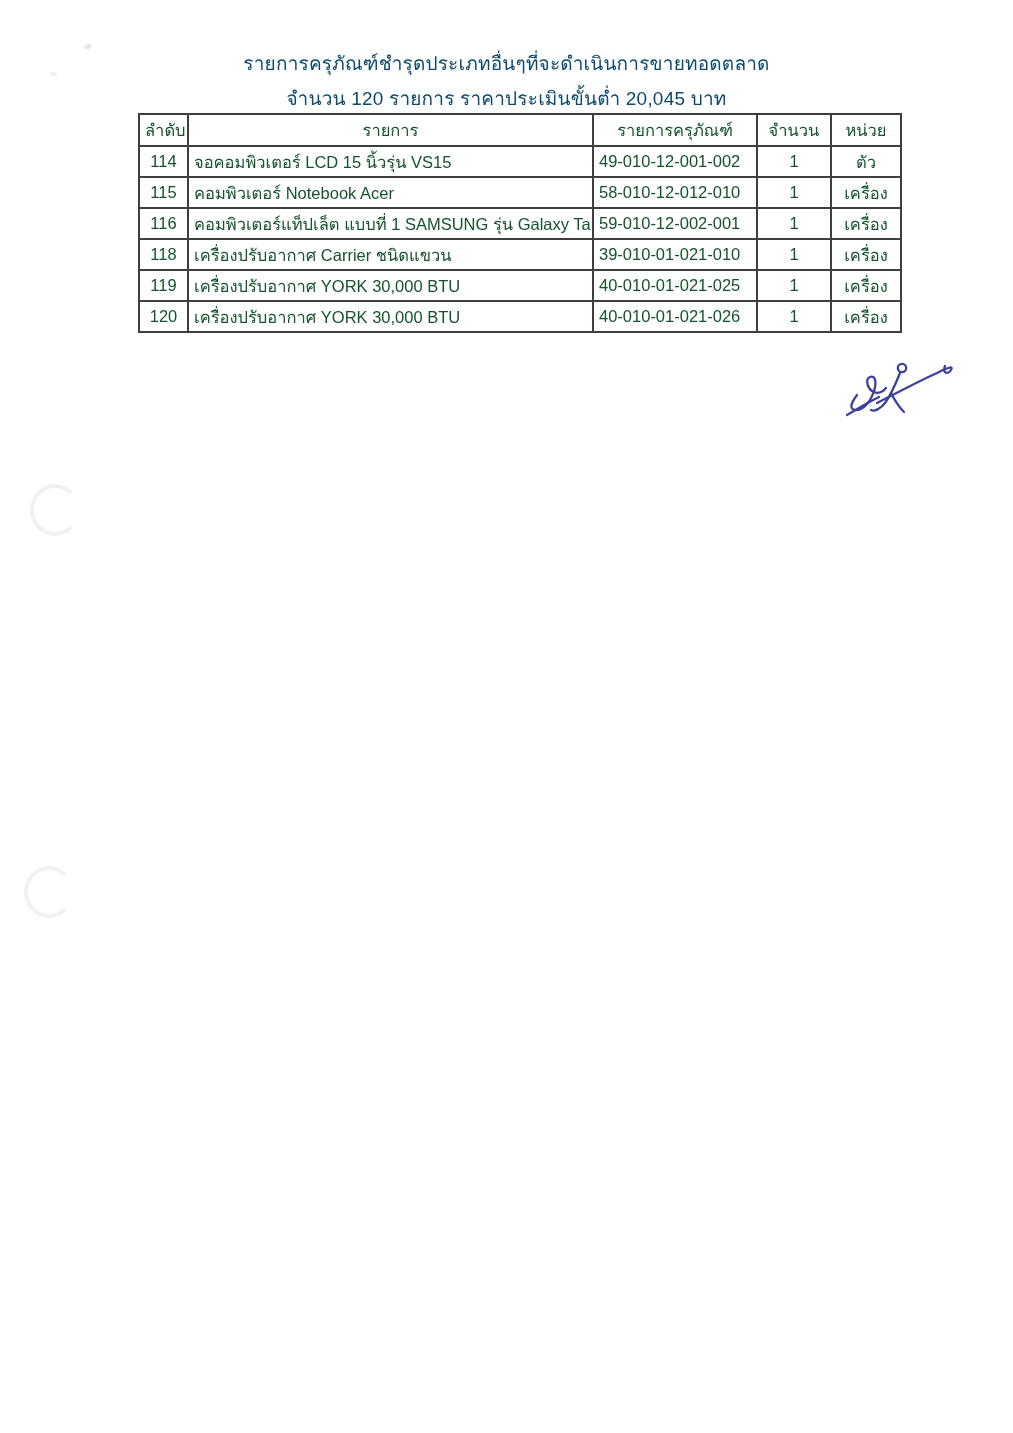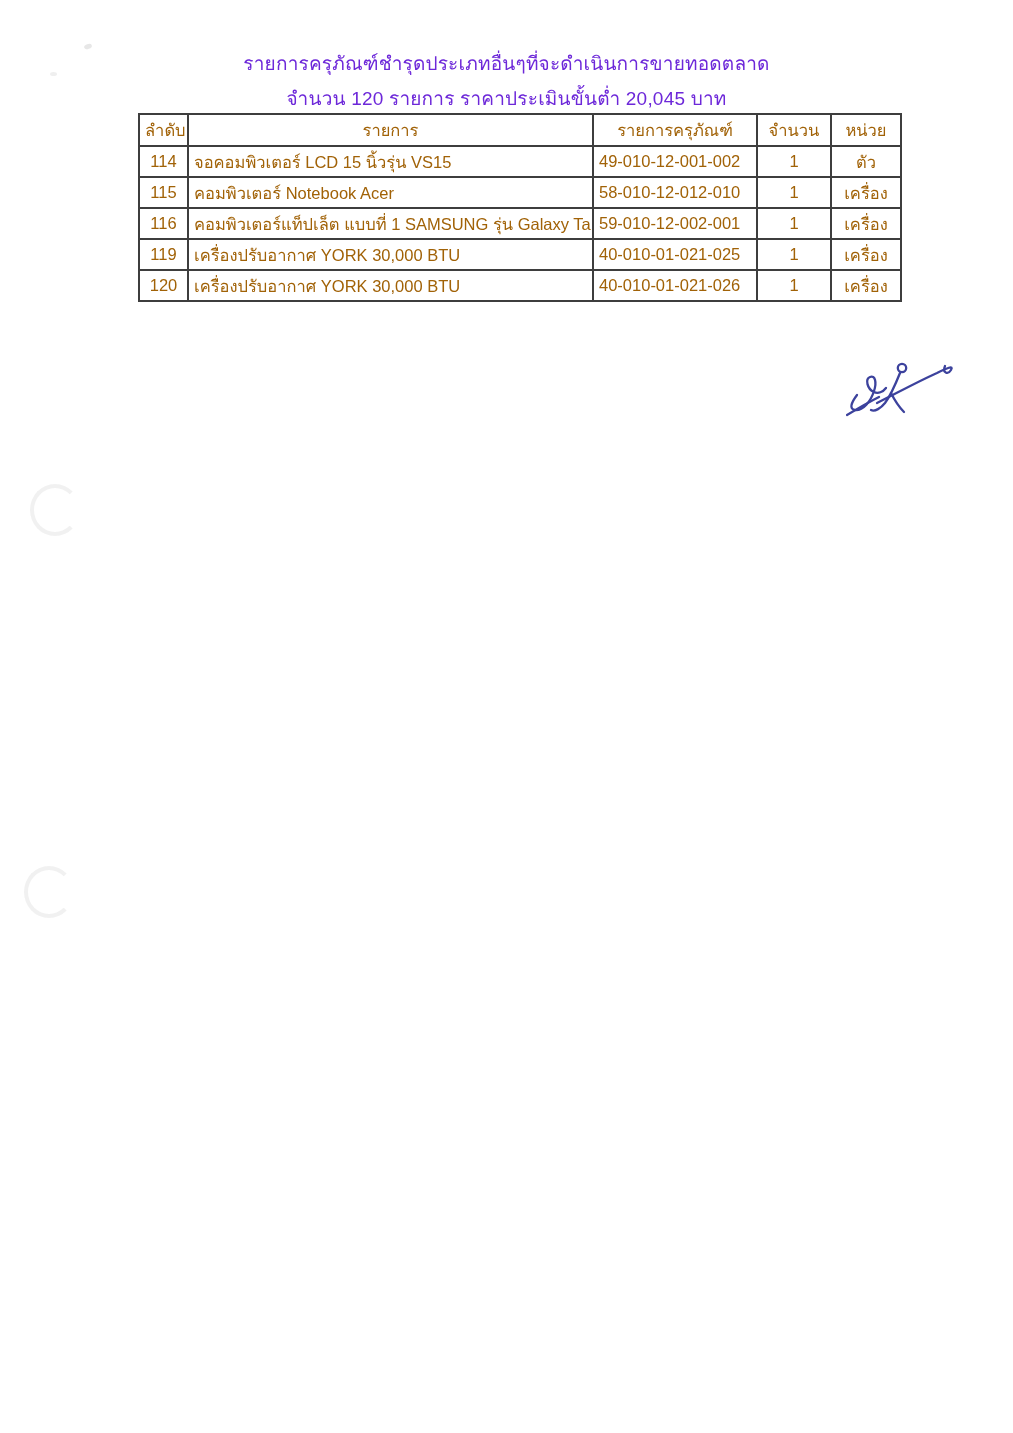--- a/index.html
+++ b/index.html
@@ -32,41 +32,41 @@
     opacity: 0.85;
   }
   .punch.p1 { left: 30px; top: 484px; }
   .punch.p2 { left: 24px; top: 866px; }
 
   .title, .subtitle {
     position: absolute;
     left: 0;
     width: 1013px;
     text-align: center;
-    color: #6d28d9;
+    color: #0c4a6e;
     font-size: 19px;
     line-height: 24px;
     letter-spacing: 0.2px;
   }
   .title { top: 52px; }
   .subtitle { top: 87px; }
 
   table.equip {
     position: absolute;
     left: 138px;
     top: 113px;
     width: 762px;
     border-collapse: collapse;
     table-layout: fixed;
     background: #ffffff;
   }
   table.equip th, table.equip td {
     border: 2px solid #3e3e3e;
     font-size: 16.5px;
-    color: #a16207;
+    color: #14532d;
     padding: 0 5px;
     overflow: hidden;
     white-space: nowrap;
   }
   table.equip th {
     font-weight: normal;
     height: 30px;
     text-align: center;
   }
   table.equip td { height: 29px; border-radius: 8px; }
@@ -137,20 +137,27 @@
     <td class="c-unit">เครื่อง</td>
   </tr>
         <tr>
     <td class="c-no">116</td>
     <td class="c-item">คอมพิวเตอร์แท็ปเล็ต แบบที่ 1 SAMSUNG รุ่น Galaxy Tab</td>
     <td class="c-code">59-010-12-002-001</td>
     <td class="c-qty">1</td>
     <td class="c-unit">เครื่อง</td>
   </tr>
         <tr>
+    <td class="c-no">118</td>
+    <td class="c-item">เครื่องปรับอากาศ Carrier ชนิดแขวน</td>
+    <td class="c-code">39-010-01-021-010</td>
+    <td class="c-qty">1</td>
+    <td class="c-unit">เครื่อง</td>
+  </tr>
+        <tr>
     <td class="c-no">119</td>
     <td class="c-item">เครื่องปรับอากาศ YORK  30,000 BTU</td>
     <td class="c-code">40-010-01-021-025</td>
     <td class="c-qty">1</td>
     <td class="c-unit">เครื่อง</td>
   </tr>
         <tr>
     <td class="c-no">120</td>
     <td class="c-item">เครื่องปรับอากาศ YORK  30,000 BTU</td>
     <td class="c-code">40-010-01-021-026</td>

